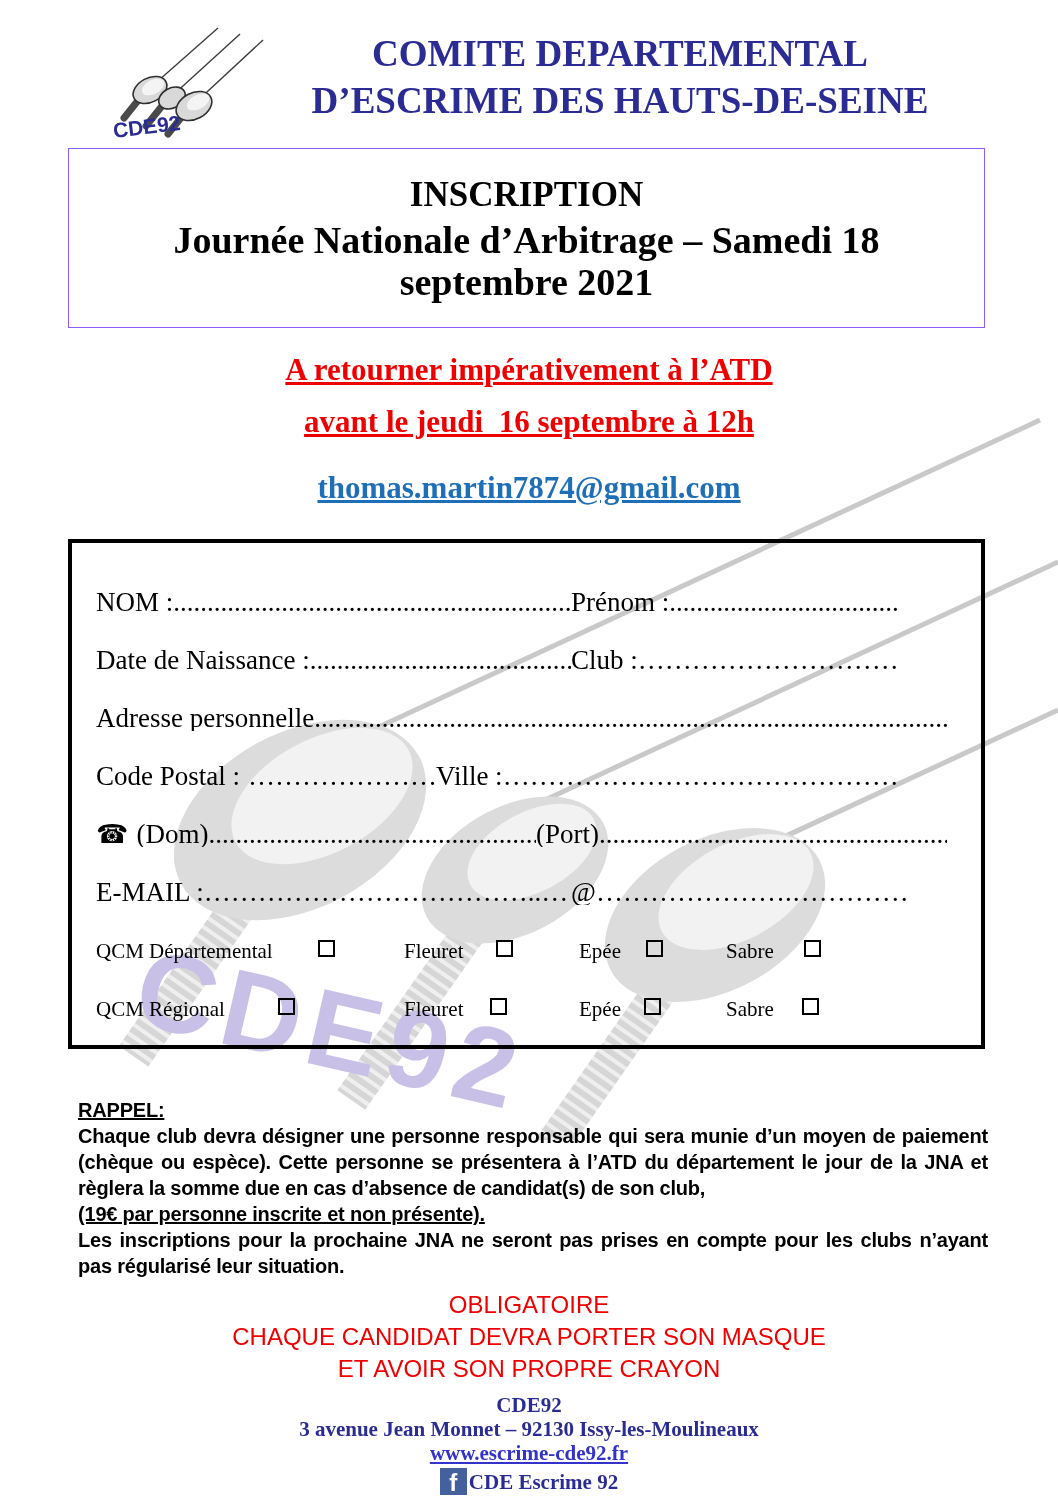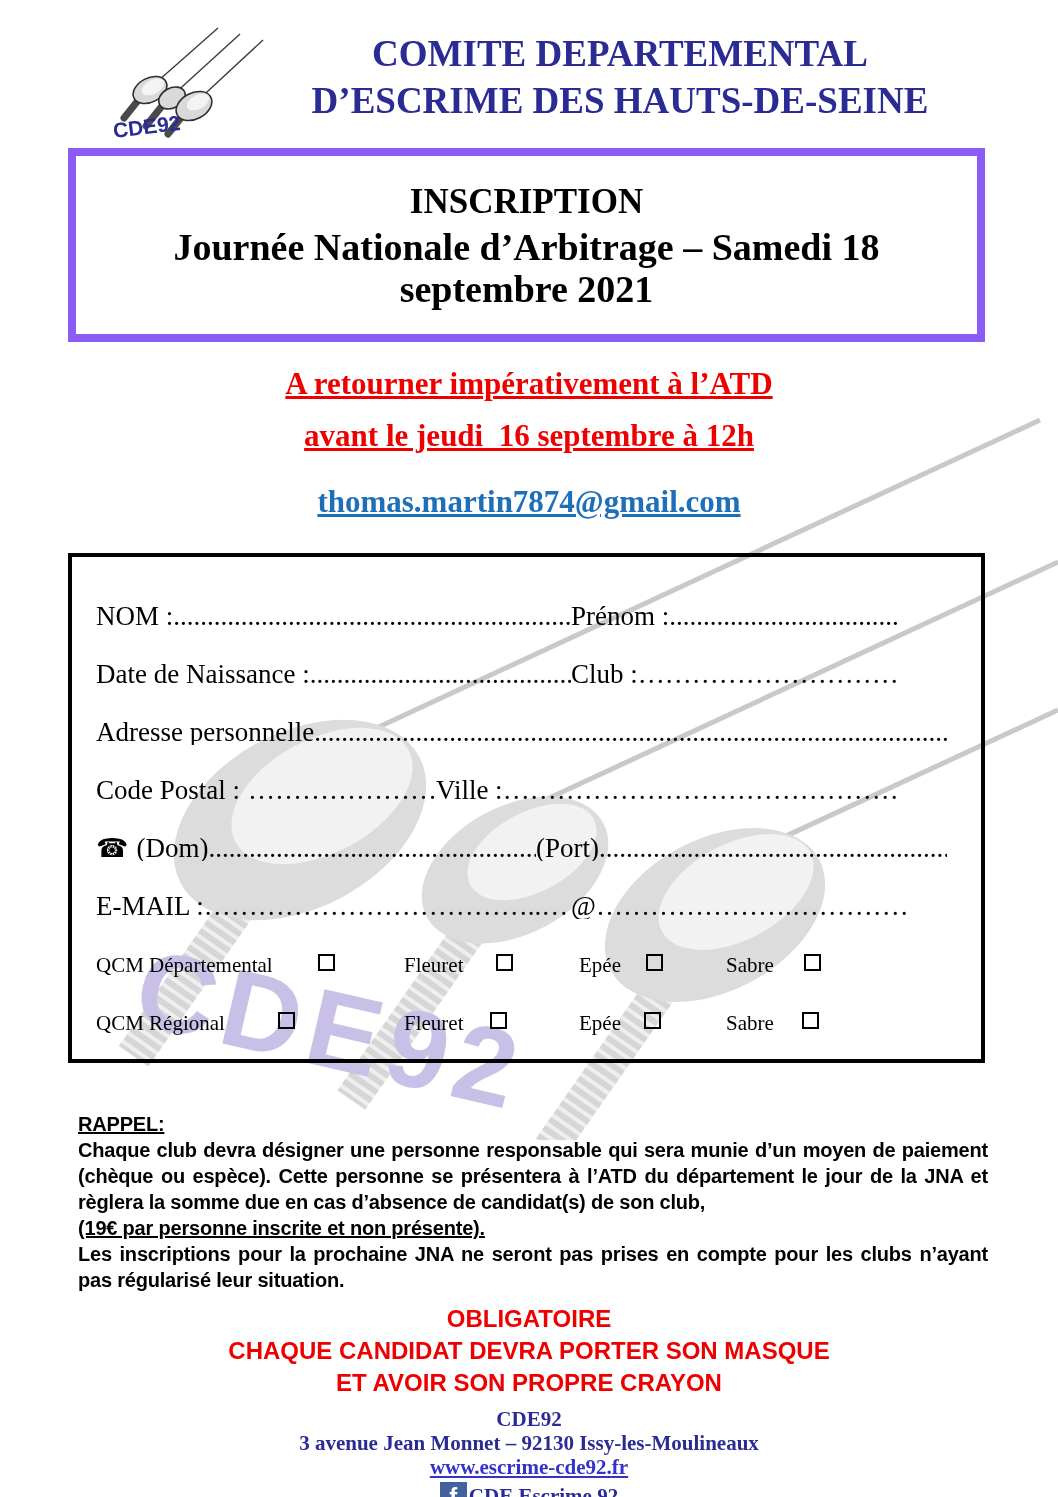--- a/index.html
+++ b/index.html
@@ -9,21 +9,21 @@
     font-family:"Liberation Serif", serif; color:#000;
   }
   
   .watermark-svg { position:absolute; left:0; top:400px; z-index:0; pointer-events:none; }
   
   .header { position:relative; padding-top:30px; z-index:1; }
   .logo-svg { position:absolute; left:106px; top:26px; }
   .titles { margin-left:300px; width:640px; text-align:center;
             color:#2B2B94; font-weight:bold; font-size:37px; line-height:47px; }
   
-  .box1 { margin:24px 73px 0 68px; border:8px solid #8b5cf6; text-align:center;
+  .box1 { margin:24px 73px 0 68px; border:1px solid #8b5cf6; text-align:center;
           padding:24px 16px 24px; position:relative; z-index:1; background:transparent; }
   .box1-title { font-size:35px; font-weight:bold; line-height:44px; }
   .box1-subtitle { font-size:38px; font-weight:bold; line-height:42px; margin-top:2px; }
   
   .notice { text-align:center; color:#EE0000; font-weight:bold; font-size:31px;
             margin-top:19px; position:relative; z-index:1; }
   .notice-line { text-decoration:underline; line-height:46px; }
   .notice-line + .notice-line { margin-top:6px; }
   .email-line { text-align:center; margin-top:20px; font-size:31px; font-weight:bold;
                 line-height:46px; position:relative; z-index:1; }
@@ -49,21 +49,21 @@
   
   .rappel { margin:48px 70px 0 78px; font-family:Liberation Sans, sans-serif;
             font-weight:bold; font-size:20px; line-height:26px; letter-spacing:-0.2px;
             position:relative; z-index:1; }
   .rappel-title { text-decoration:underline; }
   .rappel-body { text-align:justify; }
   .rappel-fine { text-decoration:underline; }
   .rappel-note { text-align:justify; }
   
   .oblig { margin-top:10px; text-align:center; color:#EE0000;
-           font-family:"Liberation Sans", sans-serif; font-weight:bold;
+           font-family:"Liberation Sans", sans-serif; font-weight:normal;
            font-size:24px; line-height:32px; position:relative; z-index:1; }
   
   .footer { margin-top:8px; text-align:center; color:#2B2B94; font-weight:bold;
             font-size:21px; line-height:24px; position:relative; z-index:1; }
   .site-link { color:#3333CC; text-decoration:underline; cursor:pointer; }
   .fb-row { display:flex; justify-content:center; align-items:center; margin-top:3px; }
   .fb-icon { width:27px; height:27px; background:#44619D; color:#fff;
              font-family:"Liberation Sans", sans-serif; font-weight:bold; font-size:24px;
              display:flex; align-items:flex-end; justify-content:center; line-height:25px;
              margin-right:2px; cursor:pointer; }

